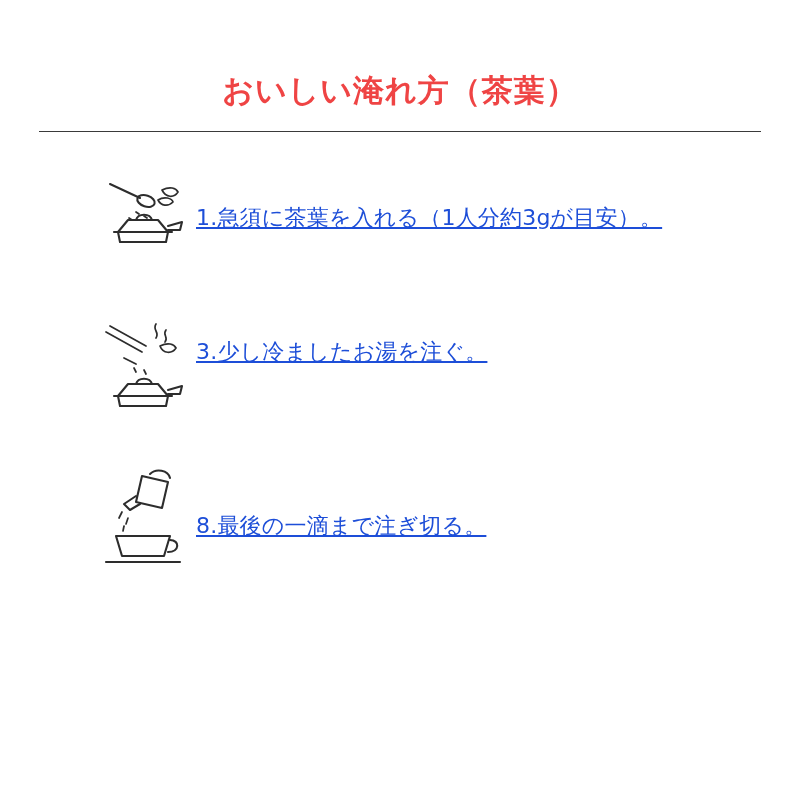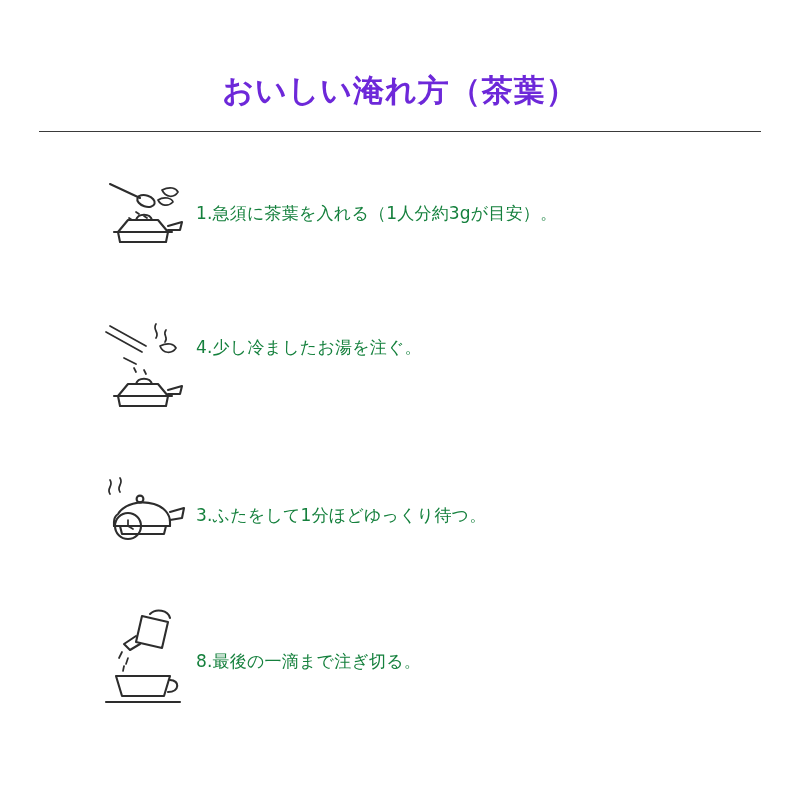--- a/index.html
+++ b/index.html
@@ -21,21 +21,21 @@
     height: 800px;
     box-sizing: border-box;
     padding: 0;
     position: relative;
   }
   .title {
     text-align: center;
     font-size: 31px;
     letter-spacing: 1px;
     font-weight: 600;
-    color: #6d28d9;
+    color: #ef4444;
     margin: 0;
     padding-top: 72px;
     line-height: 1.2;
   }
   .rule {
     width: 722px;
     height: 1px;
     background: #3a3a3a;
     margin: 22px auto 0 auto;
   }
@@ -53,24 +53,25 @@
   .step-icon {
     width: 112px;
     flex: 0 0 112px;
     display: flex;
     align-items: center;
     justify-content: center;
     padding-top: 2px;
   }
   .step-text {
     padding-top: 30px;
-    font-size: 17px;
+    font-size: 22px;
     line-height: 1.62;
-    color: #15803d;
+    color: #1d4ed8;
     letter-spacing: 0.2px;
+    text-decoration: underline;
   }
   .step-text .line2 {
     display: block;
   }
   .step.s1 .step-text { padding-top: 34px; }
   .step.s2 .step-text { padding-top: 24px; }
   .step.s3 .step-text { padding-top: 38px; }
   .step.s4 .step-text { padding-top: 44px; }
 
   .step.s1 { margin-bottom: 40px; }
@@ -150,48 +151,24 @@
           <path class="ln-thin" d="M60 58 l2 4"></path>
 
           <path class="ln" d="M34 84 L44 72 L74 72 L84 84 Z"></path>
           <path class="ln" d="M30 84 L88 84"></path>
           <path class="ln" d="M34 84 L36 94 L82 94 L84 84"></path>
           <path class="ln" d="M84 78 L98 74 L96 82 L84 82"></path>
           <path class="ln" d="M52 72 C54 65 66 65 68 72"></path>
         </svg>
       </div>
       <div class="step-text">
-        <span>4.少し冷ましたお湯を注ぐ。</span>
+        <span>3.少し冷ましたお湯を注ぐ。</span>
       </div>
     </div>
 
-    <div class="step s3">
-      <div class="step-icon">
-        <svg width="112" height="96" viewBox="0 0 112 96" aria-hidden="true">
-
-          <path class="ln-thin" d="M26 28 C22 22 30 20 26 14"></path>
-          <path class="ln-thin" d="M36 26 C32 20 40 18 36 12"></path>
-
-          <path class="ln" d="M34 48 C40 38 56 34 70 38 C80 41 86 48 86 56 L86 60 L30 60 L30 56 C30 53 31 50 34 48 Z"></path>
-
-          <circle class="ln" cx="56" cy="33" r="3.4"></circle>
-
-          <path class="ln" d="M86 46 L100 42 L98 52 L86 54"></path>
-
-          <path class="ln" d="M30 60 L86 60"></path>
-          <path class="ln" d="M36 60 L38 68 L80 68 L82 60"></path>
-
-          <circle class="ln" cx="44" cy="60" r="13" fill="#ffffff"></circle>
-          <path class="ln-thin" d="M44 54 L44 60 L49 63"></path>
-        </svg>
-      </div>
-      <div class="step-text">
-        <span>3.ふたをして1分ほどゆっくり待つ。</span>
-      </div>
-    </div>
 
     <div class="step s4">
       <div class="step-icon">
         <svg width="112" height="110" viewBox="0 0 112 110" aria-hidden="true">
 
           <path class="ln" d="M58 10 L84 16 L78 42 L52 36 Z"></path>
           <path class="ln" d="M66 8 C72 2 84 4 86 12"></path>
 
           <path class="ln" d="M52 30 L40 38 L46 44 L56 38"></path>
 

